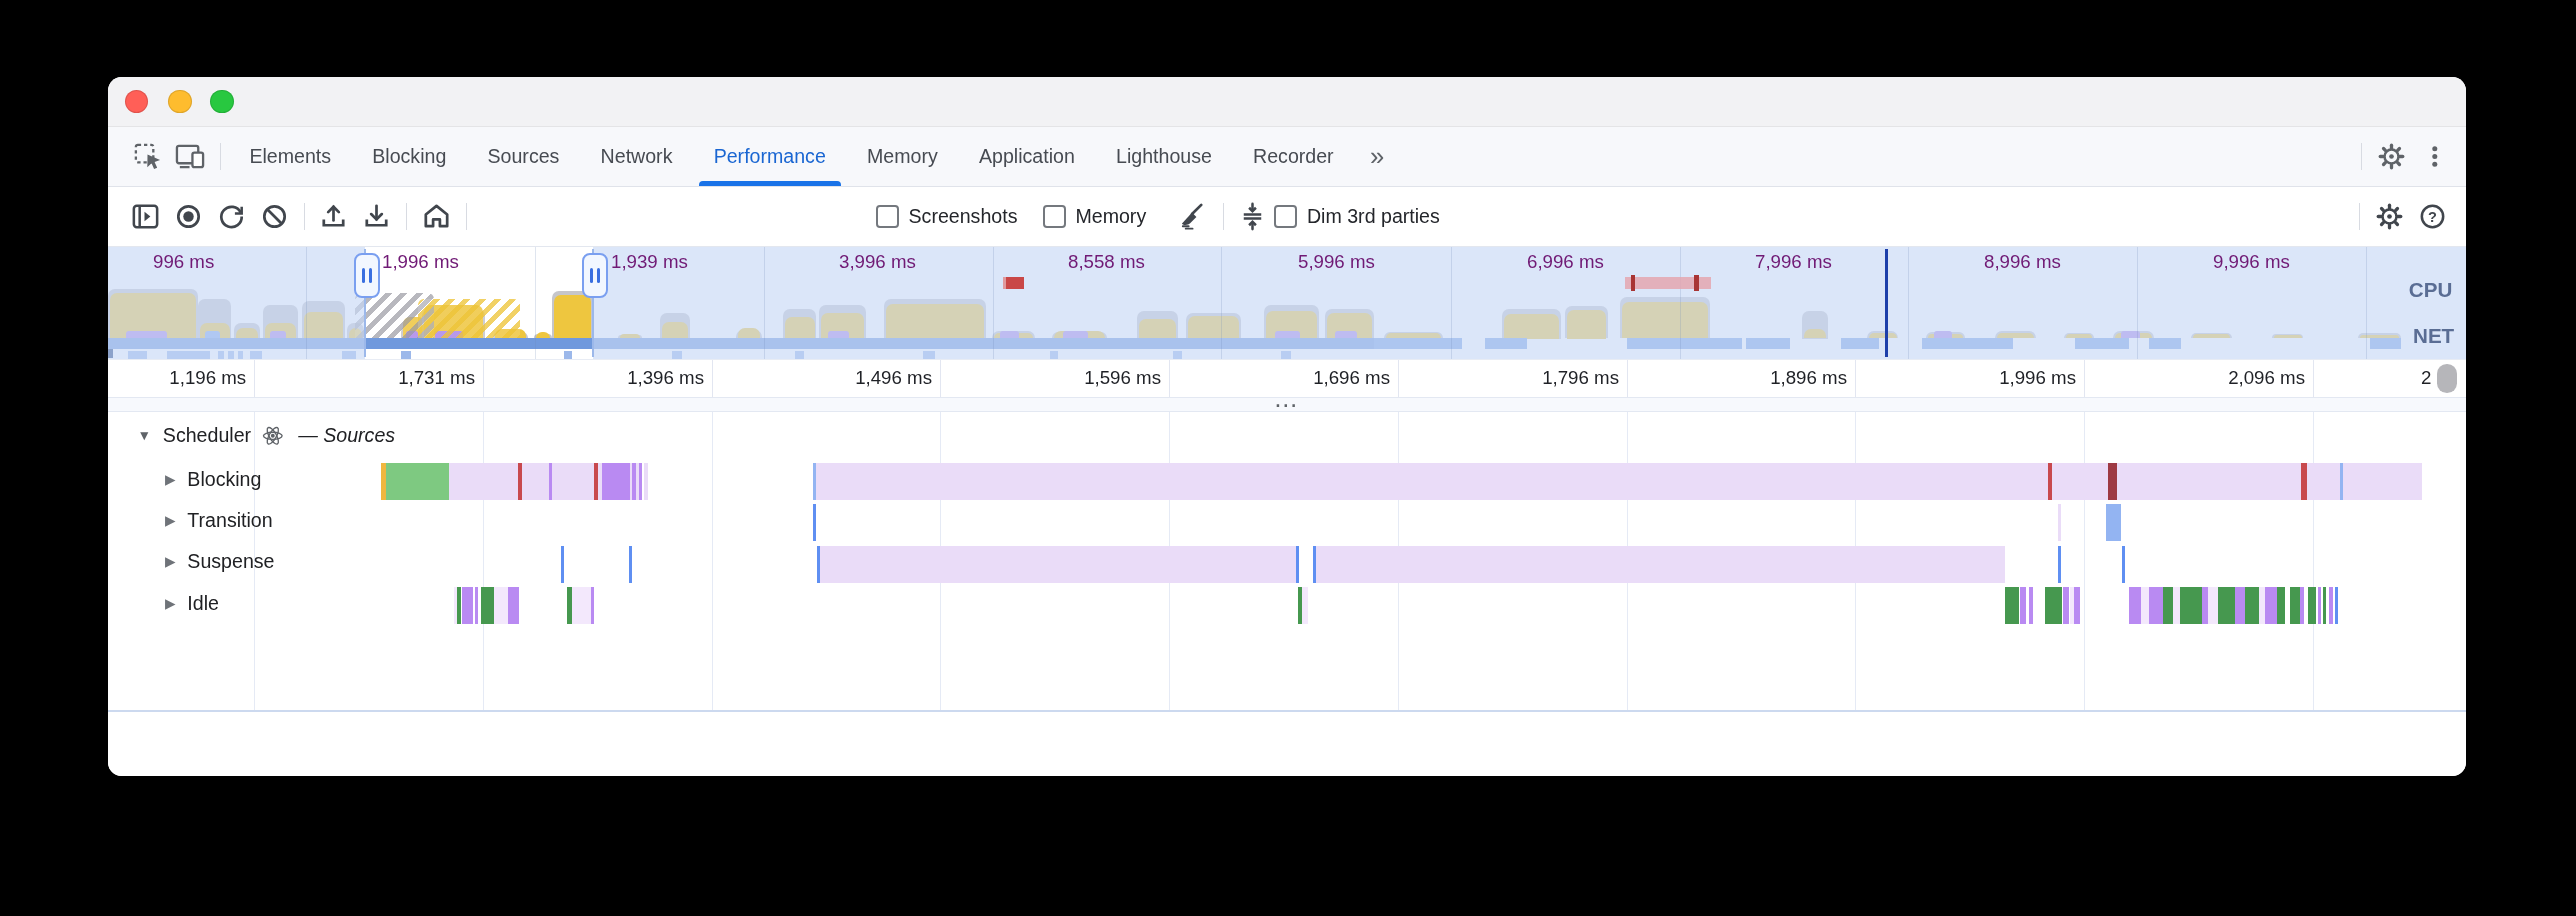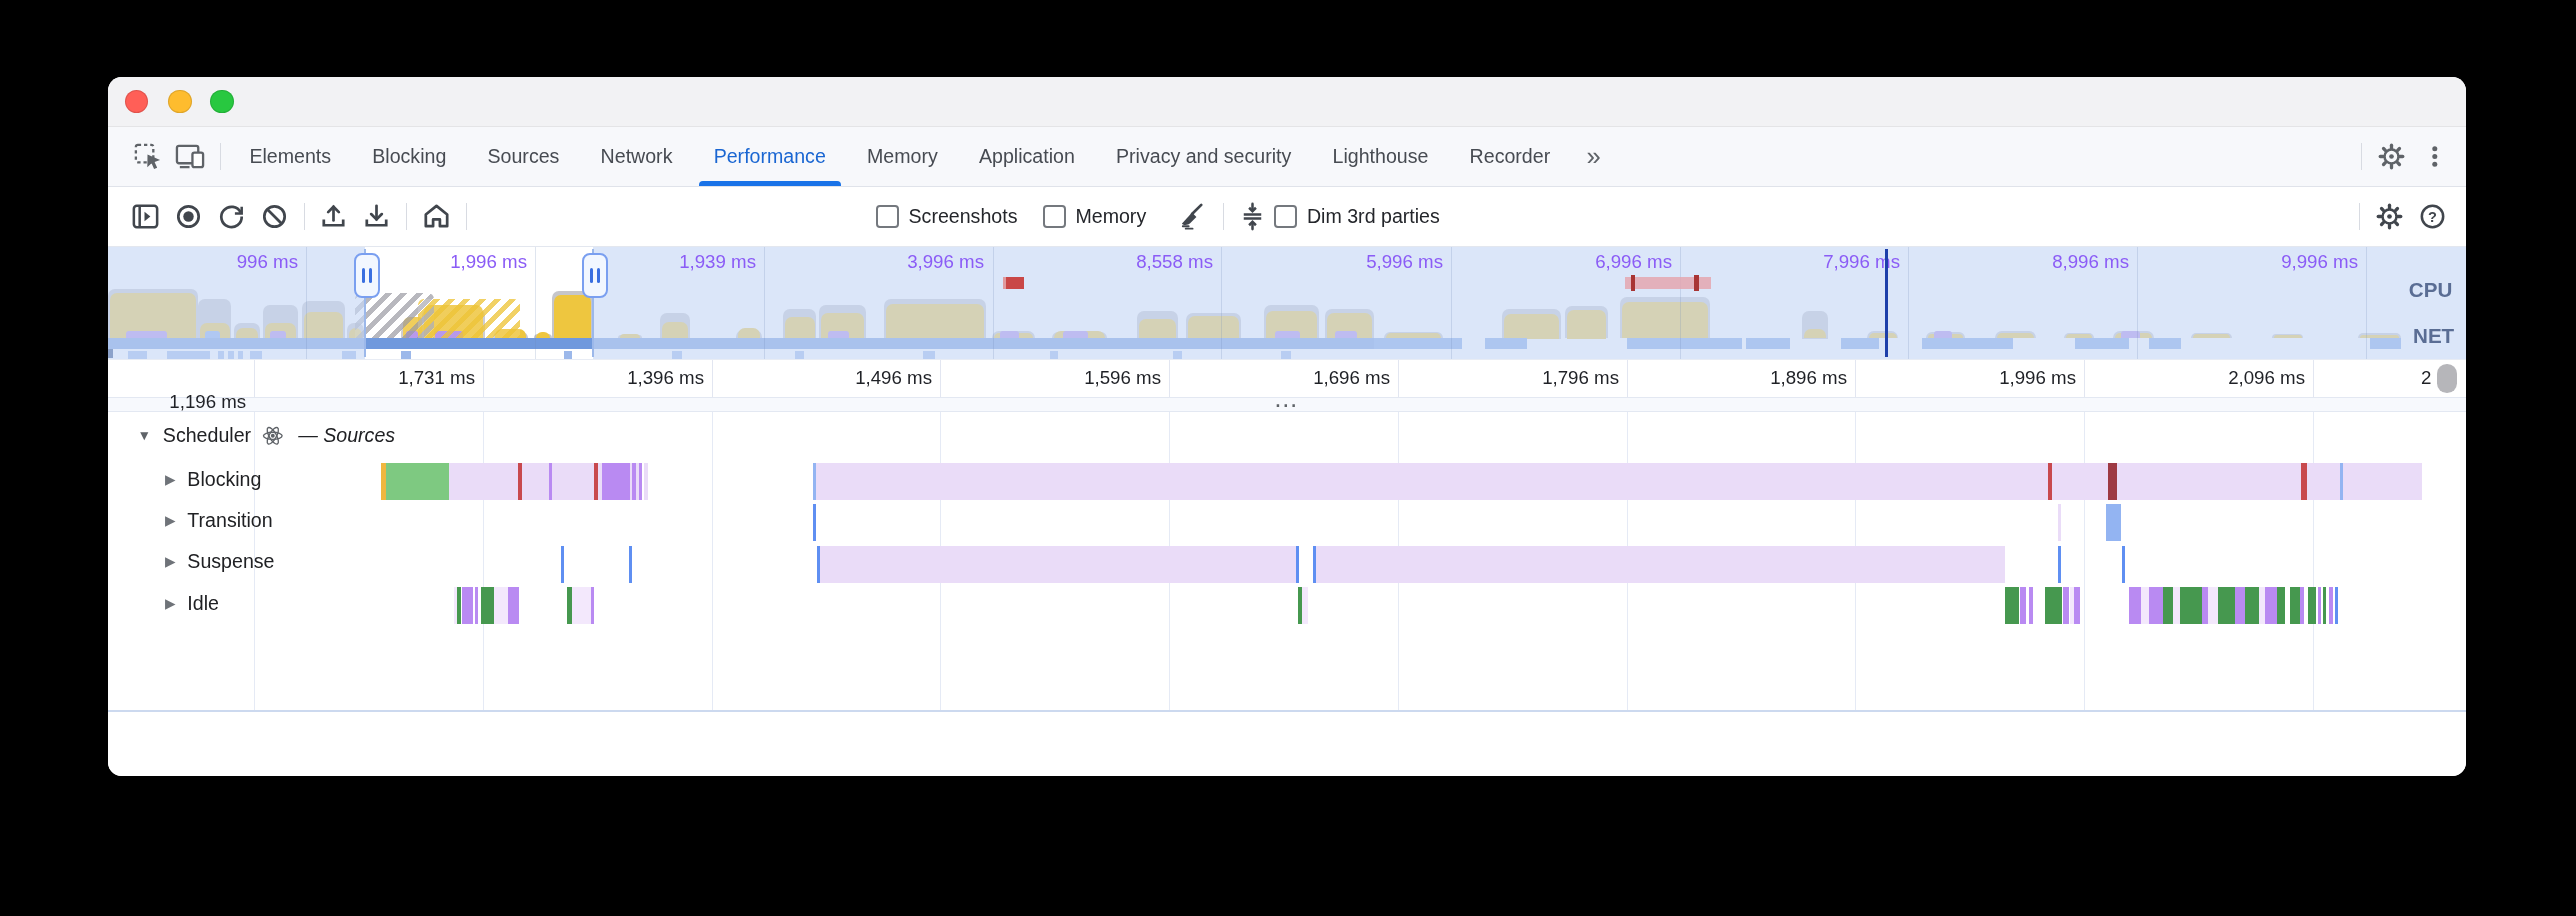--- a/index.html
+++ b/index.html
@@ -20,21 +20,21 @@
   .more-chev{font-size:25.5px;color:#5f6368;padding:0 15.7px;letter-spacing:-2px;}
   .tabbar-right{margin-left:auto;display:flex;align-items:center;padding-right:9.8px;}
   
   .toolbar{position:relative;display:flex;align-items:center;height:59px;background:#ffffff;border-bottom:1px solid #e3e7ef;padding-left:15.7px;}
   .cb{width:18.7px;height:18.7px;border:2px solid #74787e;border-radius:3.9px;background:#fff;flex:0 0 auto;margin-right:9.8px;}
   .cblabel{font-size:19.6px;color:#24262b;margin-right:25.5px;white-space:nowrap;}
   .toolbar-right{margin-left:auto;display:flex;align-items:center;padding-right:11.8px;}
   .spacer-big{flex:0 0 401px;}
   
   #ov{position:relative;height:112px;background:#fff;overflow:hidden;}
-  .ov-label{position:absolute;top:3.9px;height:23.6px;font-size:18.7px;color:#8b5cf6;text-align:right;z-index:5;}
+  .ov-label{position:absolute;top:3.9px;height:23.6px;font-size:18.7px;color:#701a75;text-align:left;z-index:5;}
   .ov-grid{position:absolute;top:0;bottom:0;width:1px;background:rgba(110,135,180,0.22);z-index:4;}
   .mound{position:absolute;border-radius:6.9px 6.9px 0 0;z-index:1;}
   .hatch{position:absolute;z-index:2;border-radius:5.9px 5.9px 0 0;}
   .netband{position:absolute;z-index:2;}
   .dim{position:absolute;top:0;bottom:0;z-index:3;}
   .ovmark{position:absolute;z-index:6;}
   .cpu-net-lbl{position:absolute;z-index:6;font-size:20.6px;font-weight:bold;color:#5a6d94;}
   .sel-handle{position:absolute;top:5.9px;width:21.6px;height:41px;background:#f2f7ff;border:2px solid #7a9ff0;border-radius:7.9px;z-index:7;display:flex;align-items:center;justify-content:center;gap:3.9px;}
   .sel-handle i{display:block;width:2.9px;height:15.7px;background:#3a6fe0;border-radius:2px;}
   .sel-guide{position:absolute;top:2px;bottom:2px;width:2px;background:#9cb8ea;z-index:3;}
@@ -87,21 +87,20 @@
     </span>
     <span class="vdiv"></span>
     <div id="tab-strip">
         <div class="tab">Elements</div>
         <div class="tab">Blocking</div>
         <div class="tab">Sources</div>
         <div class="tab">Network</div>
         <div class="tab selected">Performance</div>
         <div class="tab">Memory</div>
         <div class="tab">Application</div>
-        <div class="tab">Privacy and security</div>
         <div class="tab">Lighthouse</div>
         <div class="tab">Recorder</div>
       </div>
     <span class="more-chev">»</span>
     <div class="tabbar-right">
       <span class="vdiv"></span>
       <span class="icnbtn">
         <svg width="33" height="33" viewBox="0 0 34 34" stroke="#5f6368" fill="none">
           <circle cx="17" cy="17" r="7.2" stroke-width="2.6"></circle>
           <circle cx="17" cy="17" r="2.4" fill="#5f6368" stroke="none"></circle>
@@ -384,21 +383,21 @@
       <div class="rul-grid" style="left: 146px;"></div>
       <div class="rul-grid" style="left: 375px;"></div>
       <div class="rul-grid" style="left: 604px;"></div>
       <div class="rul-grid" style="left: 832px;"></div>
       <div class="rul-grid" style="left: 1061px;"></div>
       <div class="rul-grid" style="left: 1290px;"></div>
       <div class="rul-grid" style="left: 1519px;"></div>
       <div class="rul-grid" style="left: 1747px;"></div>
       <div class="rul-grid" style="left: 1976px;"></div>
       <div class="rul-grid" style="left: 2205px;"></div>
-      <div class="rul-label" style="left: -10.8px; width: 149px; margin-top: 24px;">1,196 ms</div>
+      <div class="rul-label" style="left: -10.8px; width: 149px;">1,196 ms</div>
       <div class="rul-label" style="left: 218px; width: 149px;">1,731 ms</div>
       <div class="rul-label" style="left: 447px; width: 149px;">1,396 ms</div>
       <div class="rul-label" style="left: 675px; width: 149px;">1,496 ms</div>
       <div class="rul-label" style="left: 904px; width: 149px;">1,596 ms</div>
       <div class="rul-label" style="left: 1133px; width: 149px;">1,696 ms</div>
       <div class="rul-label" style="left: 1362px; width: 149px;">1,796 ms</div>
       <div class="rul-label" style="left: 1590px; width: 149px;">1,896 ms</div>
       <div class="rul-label" style="left: 1819px; width: 149px;">1,996 ms</div>
       <div class="rul-label" style="left: 2048px; width: 149px;">2,096 ms</div>
       <div class="rul-label" style="left: 2313px; width: 19.6px; text-align: left;">2</div>

